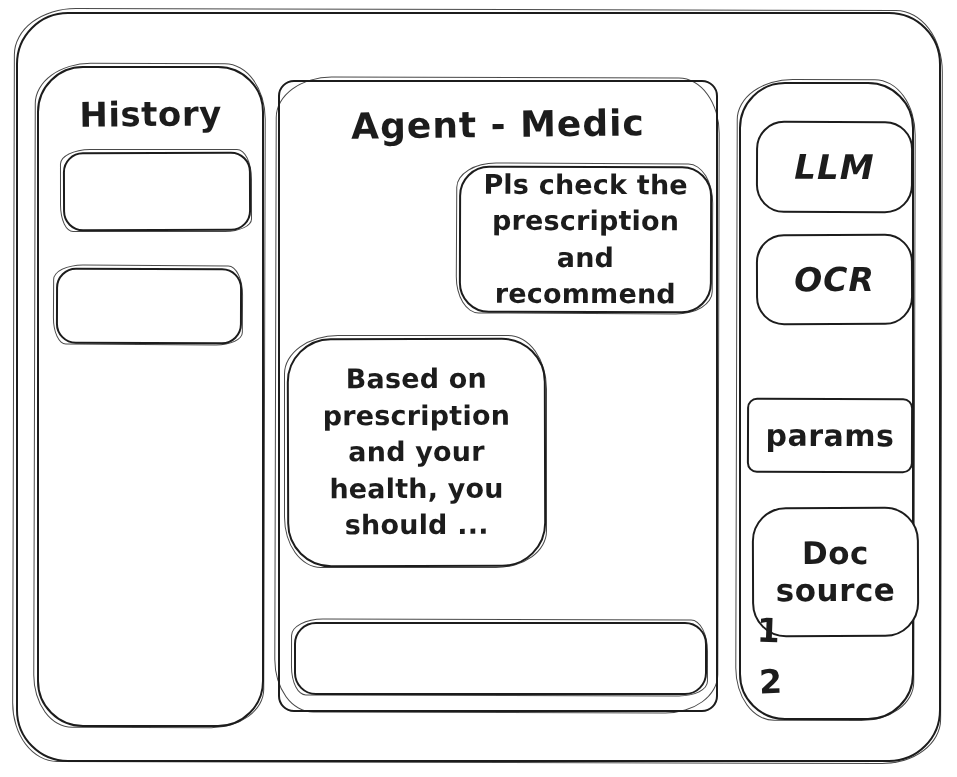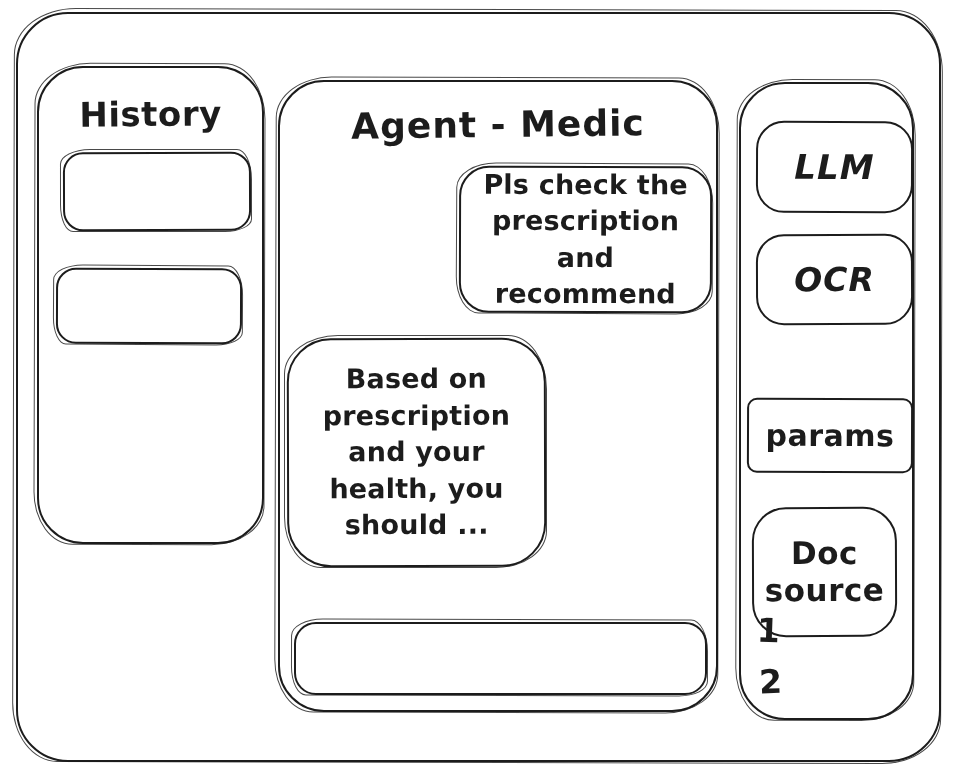--- a/index.html
+++ b/index.html
@@ -30,33 +30,33 @@
       calc(var(--r, 40px) + 10px) calc(var(--r, 40px) - 5px)
       calc(var(--r, 40px) + 7px)  calc(var(--r, 40px) - 7px) /
       calc(var(--r, 40px) - 5px)  calc(var(--r, 40px) + 10px)
       calc(var(--r, 40px) - 7px)  calc(var(--r, 40px) + 7px);
     transform: rotate(.15deg);
   }
 
   .frame   { --r: 52px; left: 16px; top: 12px; width: 925px; height: 750px; }
 
   
-  .history { --r: 46px; left: 19px; top: 52px; width: 227px; height: 478px; text-decoration: underline; }
+  .history { --r: 46px; left: 19px; top: 52px; width: 227px; height: 661px; text-decoration: underline; }
   .panel-title {
     position: absolute; left: 0; right: 0; top: 26px;
     text-align: center;
     font-size: 34px; font-weight: bold; letter-spacing: .5px;
     transform: rotate(-.6deg);
   }
   .hist-item { background: #fff; }
   .hist-1 { --r: 20px; left: 24px; top: 84px;  width: 188px; height: 79px; transform: rotate(-.2deg); }
   .hist-2 { --r: 20px; left: 17px; top: 200px; width: 186px; height: 76px; transform: rotate(.2deg); }
 
   
-  .chat    { --r: 46px; left: 260px; top: 66px; width: 440px; height: 632px; }
+  .chat    { --r: 46px; left: 260px; top: 66px; width: 440px; height: 632px; border-radius: 16px; }
   .chat-title {
     position: absolute; left: 0; right: 0; top: 22px;
     text-align: center;
     font-size: 36px; font-weight: bold; letter-spacing: 1px;
     transform: rotate(-.7deg);
   }
   .bubble {
     display: flex; align-items: center; justify-content: flex-end;
     text-align: center;
     font-size: 27px; font-weight: bold; line-height: 1.35;
@@ -81,21 +81,21 @@
     background: #fff;
     border: 2.7px solid var(--ink, #1c1c1c);
     border-radius: var(--r, 24px);
     font-family: inherit; font-weight: bold; color: inherit;
     letter-spacing: 1px; line-height: 1.2;
     cursor: pointer; text-align: center;
   }
   .btn-llm    { --r: 28px; left: 15px; top: 37px;  width: 157px; height: 92px;  font-size: 34px; font-style: italic; transform: rotate(.2deg); }
   .btn-ocr    { --r: 28px; left: 15px; top: 150px; width: 157px; height: 91px;  font-size: 33px; font-style: italic; transform: rotate(-.2deg); }
   .btn-params { --r: 20px; left: 6px;  top: 314px; width: 166px; height: 75px;  font-size: 30px; letter-spacing: .5px; transform: rotate(.2deg); border-radius: 10px; }
-  .btn-doc    { --r: 34px; left: 11px; top: 423px; width: 145px; height: 130px; font-size: 31px; letter-spacing: .5px; padding: 0 19px; transform: rotate(-.2deg); }
+  .btn-doc    { --r: 34px; left: 11px; top: 423px; width: 167px; height: 130px; font-size: 31px; letter-spacing: .5px; padding: 0 19px; transform: rotate(-.2deg); }
   .doc-item {
     position: absolute;
     font-size: 33px; font-weight: bold;
     z-index: 2; background: transparent;
     cursor: pointer;
   }
   .doc-item-1 { left: 16px; top: 527px; transform: rotate(2deg); }
   .doc-item-2 { left: 18px; top: 578px; transform: rotate(-2deg); }
 </style>
 </head>

